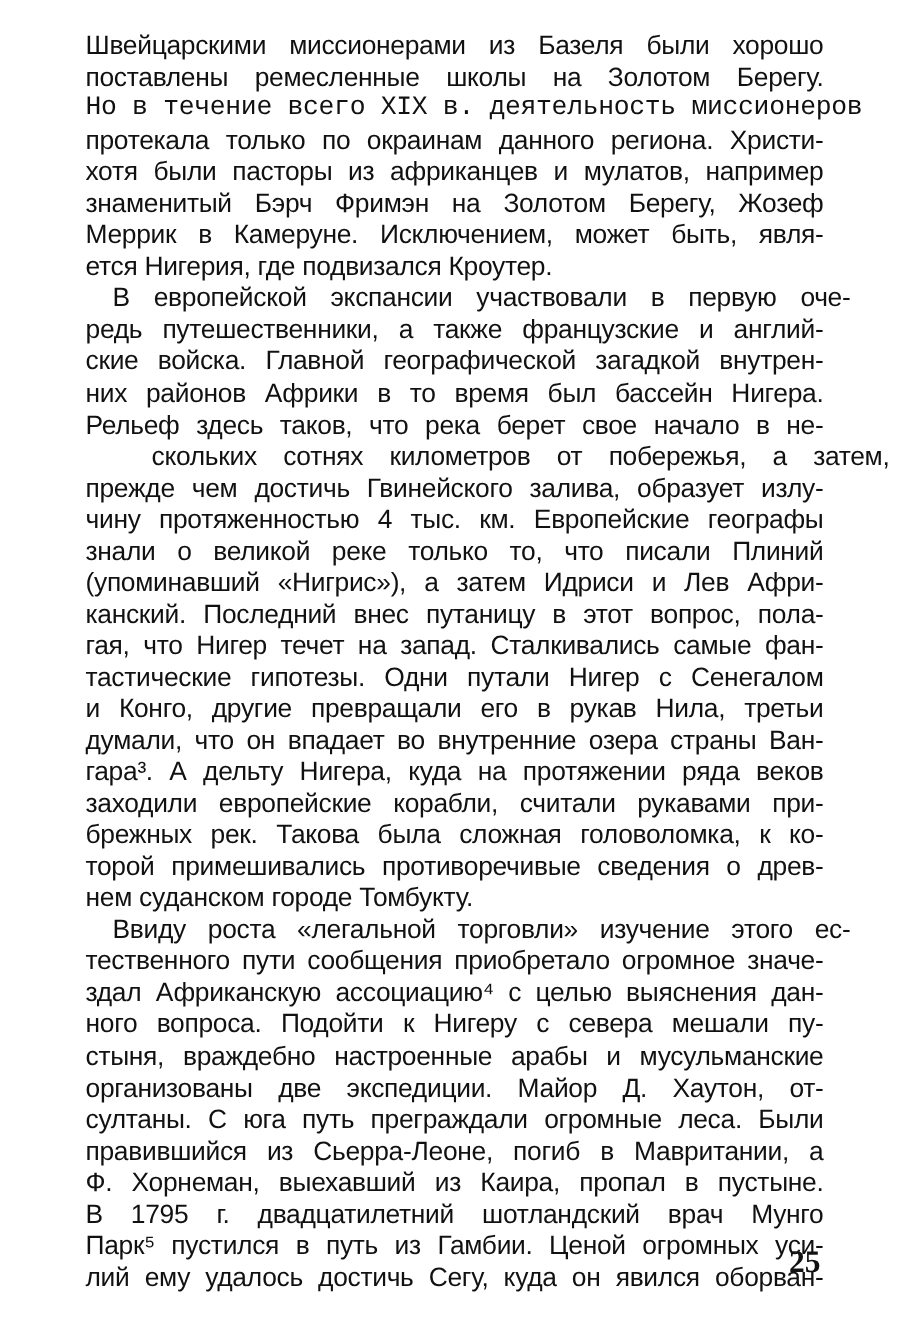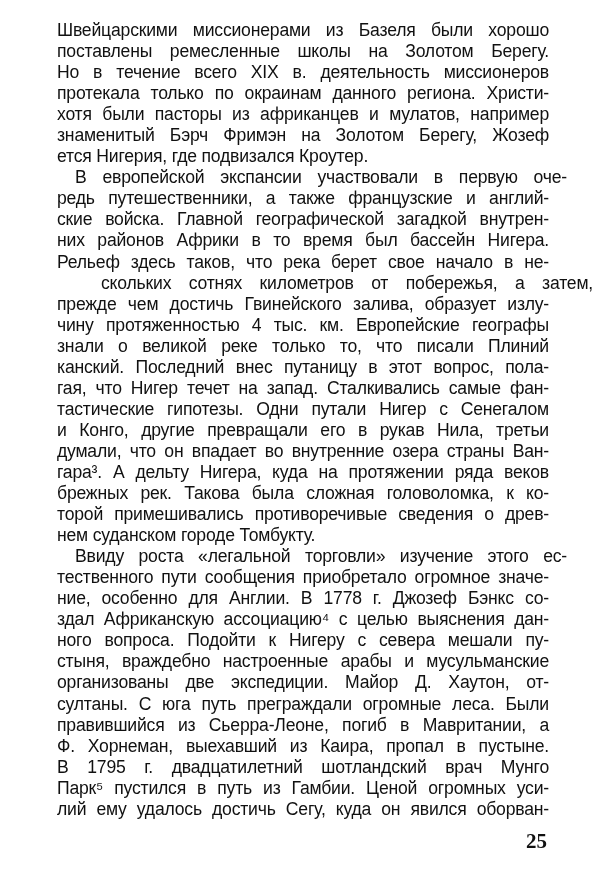--- a/index.html
+++ b/index.html
@@ -24,46 +24,48 @@
       font-family: "Liberation Serif", serif; font-weight: bold; font-size: 21px;
       color: #111111;
     }
   </style>
 </head>
 <body>
 
 <div class="page" id="body">
     <span class="line" style="display: block; width: 492px;">Швейцарскими миссионерами из Базеля были хорошо</span>
     <span class="line" style="display: block; width: 492px;">поставлены ремесленные школы на Золотом Берегу.</span>
-    <span class="line" style="display: block; width: 492px;">Но в течение всего XIX в. деятельность миссионеров</span>
+    <span class="line" style="display: block; width: 492px; font-family: Liberation Mono, monospace;">Но в течение всего XIX в. деятельность миссионеров</span>
     <span class="line" style="display: block; width: 492px;">протекала только по окраинам данного региона. Христи-</span>
     <span class="line" style="display: block; width: 492px;">хотя были пасторы из африканцев и мулатов, например</span>
     <span class="line" style="display: block; width: 492px;">знаменитый Бэрч Фримэн на Золотом Берегу, Жозеф</span>
+    <span class="line" style="display: block; width: 492px;">Меррик в Камеруне. Исключением, может быть, явля-</span>
     <span class="line last" style="display: block; width: auto;">ется Нигерия, где подвизался Кроутер.</span>
     <span class="line indent" style="display: block; width: 492px;">В европейской экспансии участвовали в первую оче-</span>
     <span class="line" style="display: block; width: 492px;">редь путешественники, а также французские и англий-</span>
     <span class="line" style="display: block; width: 492px;">ские войска. Главной географической загадкой внутрен-</span>
     <span class="line" style="display: block; width: 492px;">них районов Африки в то время был бассейн Нигера.</span>
     <span class="line" style="display: block; width: 492px;">Рельеф здесь таков, что река берет свое начало в не-</span>
     <span class="line" style="display: block; width: 492px; margin-left: 44px;">скольких сотнях километров от побережья, а затем,</span>
     <span class="line" style="display: block; width: 492px;">прежде чем достичь Гвинейского залива, образует излу-</span>
     <span class="line" style="display: block; width: 492px;">чину протяженностью 4 тыс. км. Европейские географы</span>
     <span class="line" style="display: block; width: 492px;">знали о великой реке только то, что писали Плиний</span>
+    <span class="line" style="display: block; width: 492px;">(упоминавший «Нигрис»), а затем Идриси и Лев Афри-</span>
     <span class="line" style="display: block; width: 492px;">канский. Последний внес путаницу в этот вопрос, пола-</span>
     <span class="line" style="display: block; width: 492px;">гая, что Нигер течет на запад. Сталкивались самые фан-</span>
     <span class="line" style="display: block; width: 492px;">тастические гипотезы. Одни путали Нигер с Сенегалом</span>
     <span class="line" style="display: block; width: 492px;">и Конго, другие превращали его в рукав Нила, третьи</span>
     <span class="line" style="display: block; width: 492px;">думали, что он впадает во внутренние озера страны Ван-</span>
     <span class="line" style="display: block; width: 492px;">гара³. А дельту Нигера, куда на протяжении ряда веков</span>
+    <span class="line" style="display: block; width: 492px;">заходили европейские корабли, считали рукавами при-</span>
     <span class="line" style="display: block; width: 492px;">брежных рек. Такова была сложная головоломка, к ко-</span>
     <span class="line" style="display: block; width: 492px;">торой примешивались противоречивые сведения о древ-</span>
     <span class="line last" style="display: block; width: auto;">нем суданском городе Томбукту.</span>
     <span class="line indent" style="display: block; width: 492px;">Ввиду роста «легальной торговли» изучение этого ес-</span>
     <span class="line" style="display: block; width: 492px;">тественного пути сообщения приобретало огромное значе-</span>
-    <span class="line" style="display: block; width: 492px;">ние, особенно для Англии. В 1778 г. Джозеф Бэнкс со-</span>
     <span class="line" style="display: block; width: 492px;">здал Африканскую ассоциацию⁴ с целью выяснения дан-</span>
     <span class="line" style="display: block; width: 492px;">ного вопроса. Подойти к Нигеру с севера мешали пу-</span>
     <span class="line" style="display: block; width: 492px;">стыня, враждебно настроенные арабы и мусульманские</span>
     <span class="line" style="display: block; width: 492px;">организованы две экспедиции. Майор Д. Хаутон, от-</span>
     <span class="line" style="display: block; width: 492px;">султаны. С юга путь преграждали огромные леса. Были</span>
     <span class="line" style="display: block; width: 492px;">правившийся из Сьерра-Леоне, погиб в Мавритании, а</span>
     <span class="line" style="display: block; width: 492px;">Ф. Хорнеман, выехавший из Каира, пропал в пустыне.</span>
     <span class="line" style="display: block; width: 492px;">В 1795 г. двадцатилетний шотландский врач Мунго</span>
     <span class="line" style="display: block; width: 492px;">Парк⁵ пустился в путь из Гамбии. Ценой огромных уси-</span>
     <span class="line" style="display: block; width: 492px;">лий ему удалось достичь Сегу, куда он явился оборван-</span>

